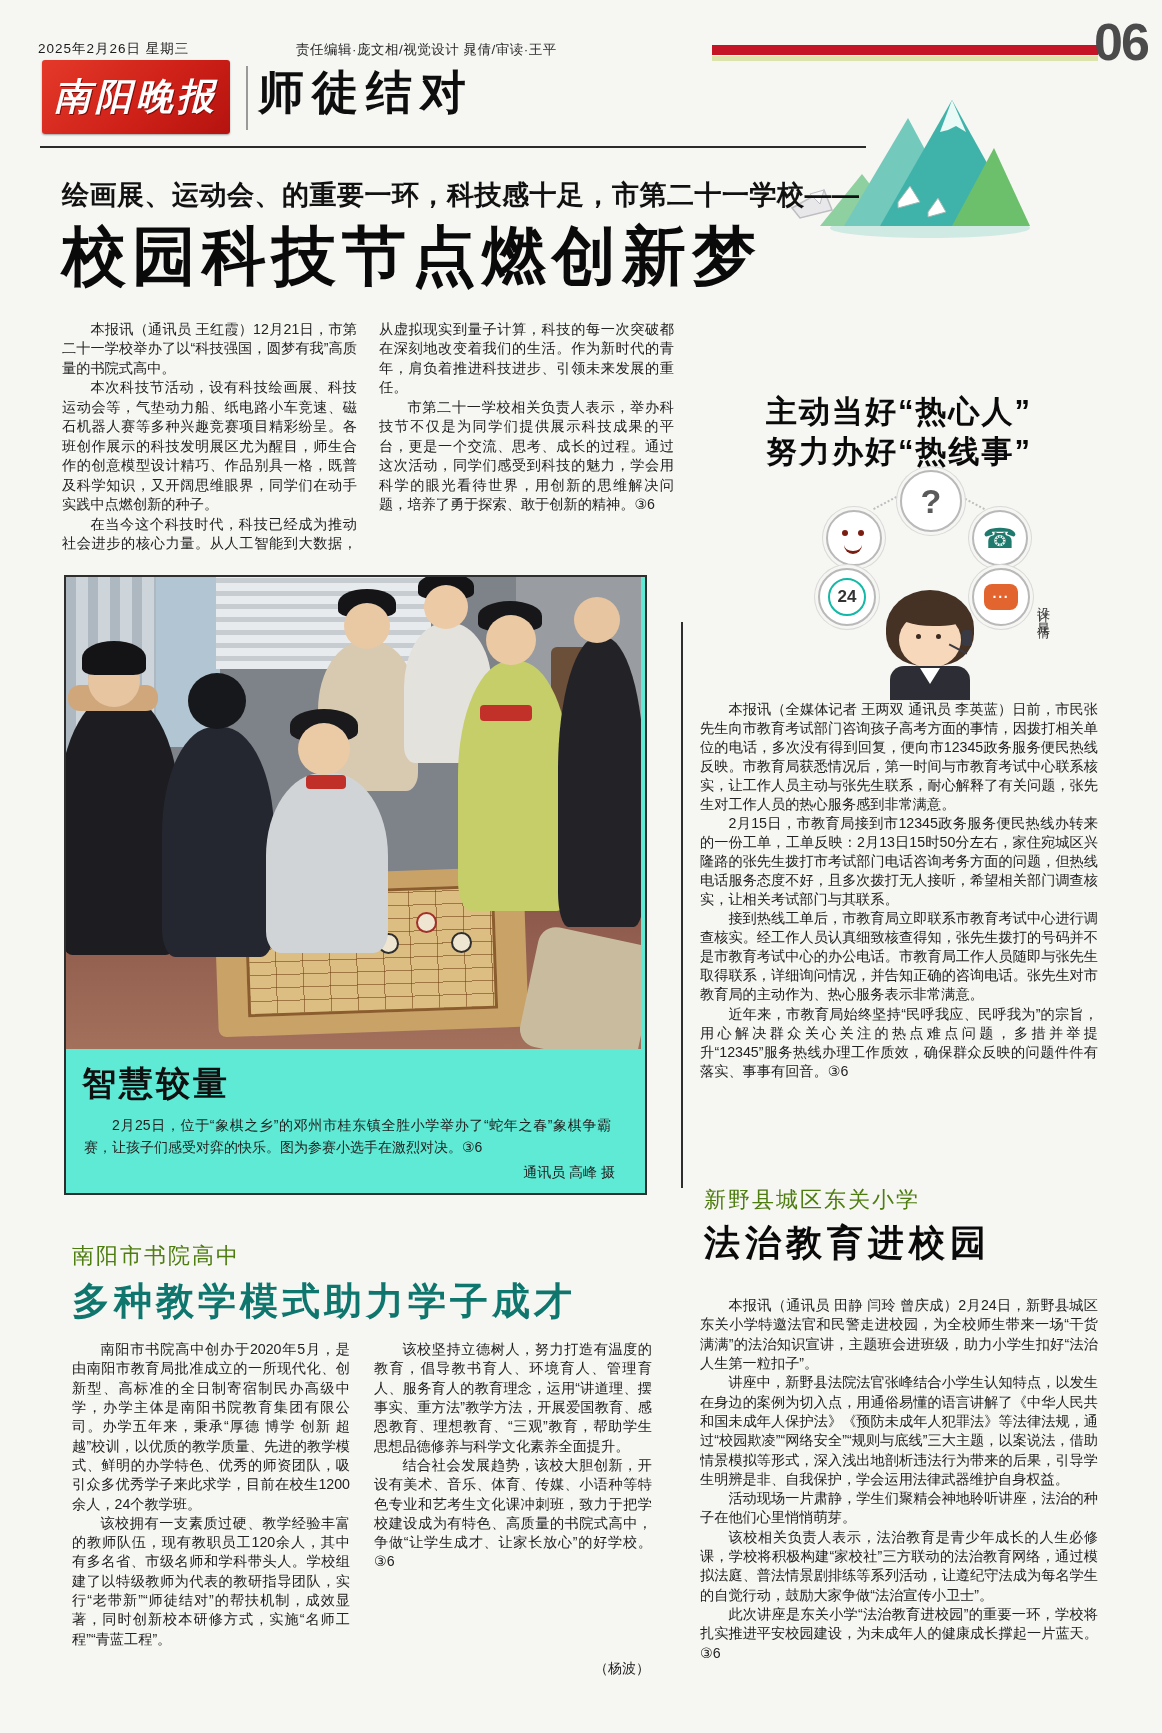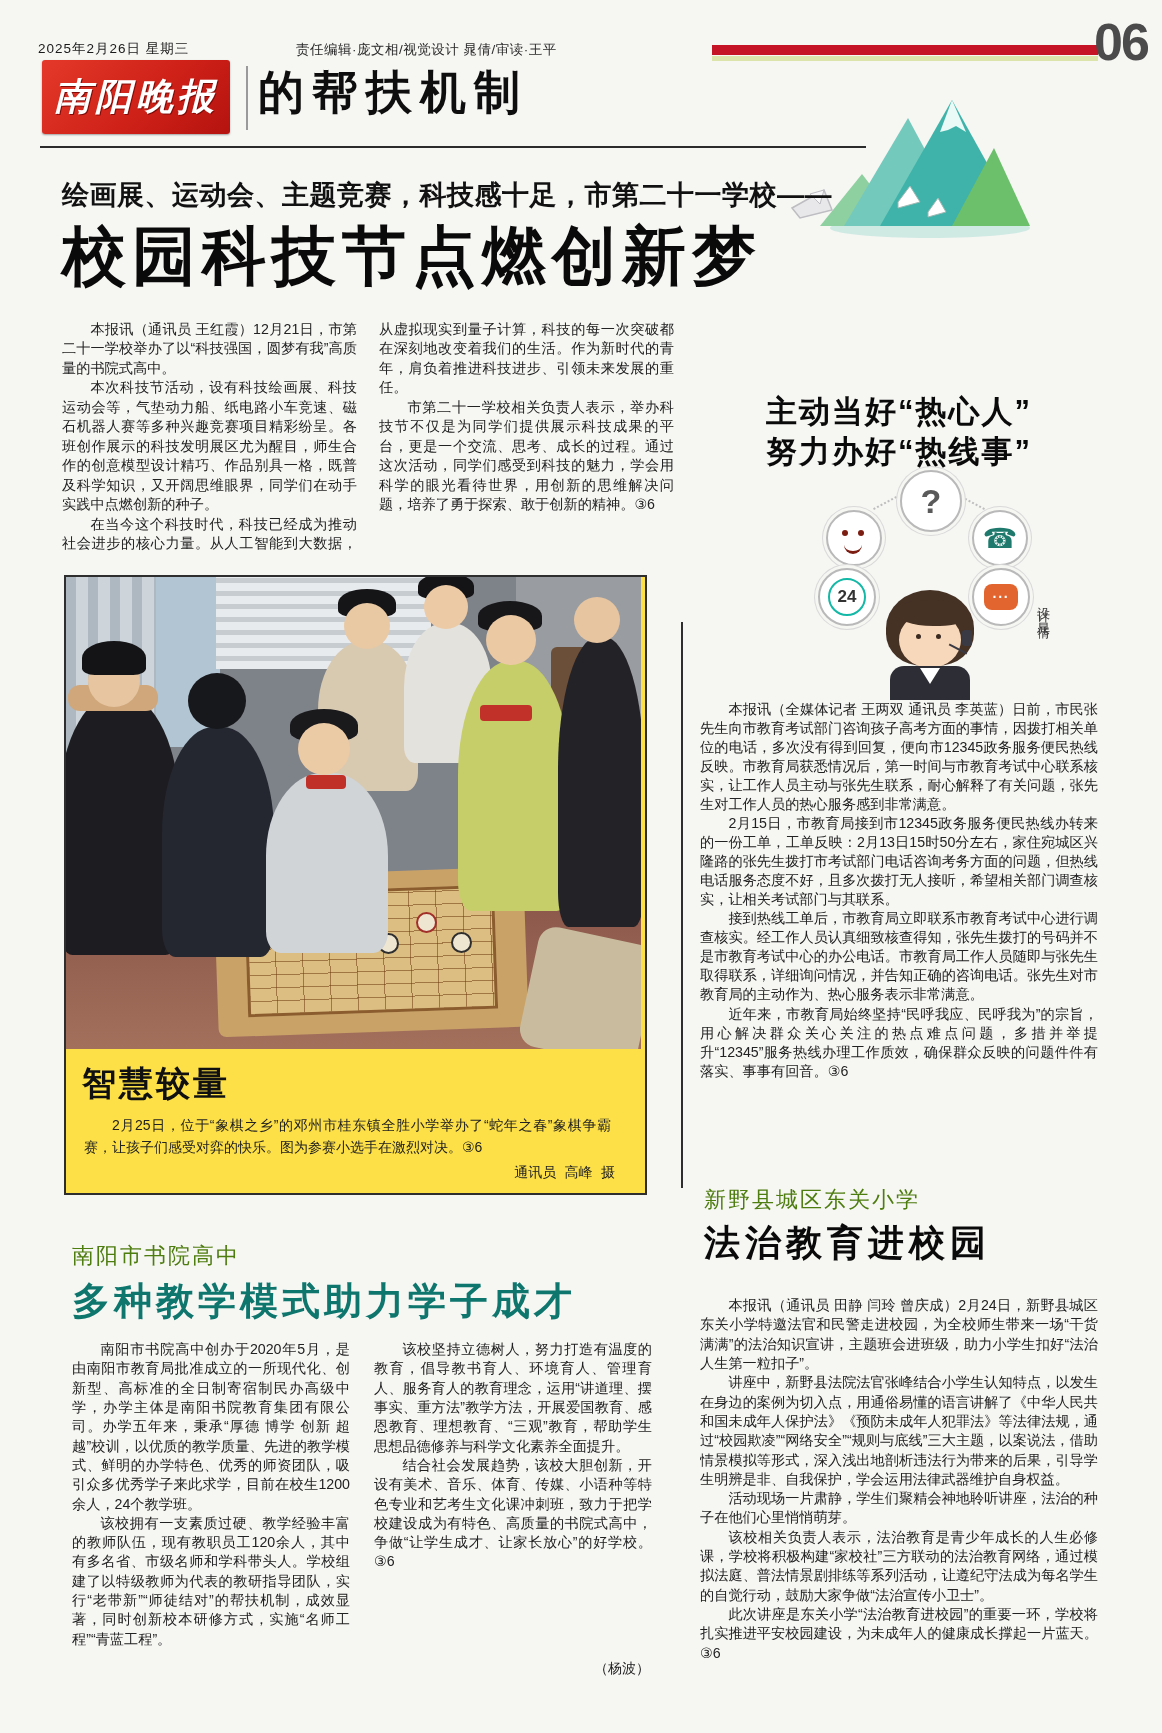--- a/index.html
+++ b/index.html
@@ -21,21 +21,21 @@
   .header-rule{position:absolute;left:40px;top:146px;width:826px;height:2px;background:#2b2b2b;}
   .mountain-art{position:absolute;left:780px;top:90px;width:250px;height:152px;}
   
   .a1{position:absolute;left:62px;top:178px;width:812px;}
   .a1-kicker{font-size:27px;font-weight:700;color:#111;letter-spacing:.5px;line-height:34px;}
   .a1-headline{margin-top:8px;font-size:64px;font-weight:900;color:#0a0a0a;letter-spacing:6px;line-height:72px;}
   .a1-body{margin-top:28px;width:612px;height:234px;column-count:2;column-gap:22px;column-fill:auto;
      overflow:hidden;font-size:14.2px;line-height:1.37;text-align:justify;color:#222;}
   .a1-body p,.body p{margin:0;text-indent:2em;}
   
-  .photo-block{position:absolute;left:64px;top:575px;width:579px;height:616px;border:2px solid #2e2e2e;background:#fde047;}
+  .photo-block{position:absolute;left:64px;top:575px;width:579px;height:616px;border:2px solid #2e2e2e;background:#5eead4;}
   .photo-art{position:relative;width:575px;height:472px;overflow:hidden;background:#7e8289;}
   .photo-art div{position:absolute;}
   .ph-curtain{left:0;top:0;width:92px;height:310px;background:repeating-linear-gradient(90deg,#aeb8c0 0 10px,#cdd5da 10px 22px);}
   .ph-blinds{left:150px;top:0;width:215px;height:92px;background:repeating-linear-gradient(0deg,#e8ebee 0 8px,#c7ccd1 8px 13px);}
   .ph-window{left:90px;top:0;width:64px;height:170px;background:#b2c5d3;}
   .ph-wall-r{right:0;top:0;width:125px;height:150px;background:#999da1;}
   .ph-chair{right:38px;top:70px;width:52px;height:70px;background:#6c4f39;border-radius:6px;}
   .ph-floor{left:0;bottom:0;width:100%;height:150px;background:linear-gradient(180deg,#8a574a,#a3705c);}
   .ph-table{left:150px;top:295px;width:310px;height:160px;background:#c9a268;border-radius:8px;transform:rotate(-2deg);}
   .ph-board{left:180px;top:312px;width:244px;height:118px;background:#dcbd82;transform:rotate(-2deg);
@@ -66,21 +66,21 @@
   .f5hair{left:352px;top:-4px;width:56px;height:26px;background:#141416;border-radius:50% 50% 25% 25%;}
   .f6{left:392px;top:84px;width:112px;height:250px;background:#c6ce69;}
   .f6h{left:420px;top:38px;width:50px;height:50px;background:#ebc9a3;}
   .f6hair{left:412px;top:24px;width:64px;height:30px;background:#17171a;border-radius:50% 50% 25% 25%;}
   .f6scarf{left:414px;top:128px;width:52px;height:16px;background:#c2302a;border-radius:4px;}
   .f7{left:492px;top:60px;width:86px;height:290px;background:#232227;}
   .f7h{left:508px;top:20px;width:46px;height:46px;background:#e7c5a0;}
   .f8{left:462px;bottom:-8px;width:120px;height:122px;background:#c9bc9e;border-radius:18px;transform:rotate(12deg);}
   .caption-title{margin:12px 0 4px 16px;font-size:34px;font-weight:900;color:#101010;letter-spacing:3px;}
   .caption-text{margin:8px 34px 0 18px;font-size:14px;line-height:1.55;text-align:justify;text-indent:2em;color:#222;}
-  .caption-credit{margin:6px 30px 0 0;text-align:right;font-size:14px;color:#222;font-family:Liberation Mono, monospace;}
+  .caption-credit{margin:6px 30px 0 0;text-align:right;font-size:14px;color:#222;}
   
   .a3{position:absolute;left:72px;top:1242px;width:580px;}
   .kicker-sm{font-size:22px;font-weight:500;color:#4d7c0f;letter-spacing:2px;line-height:28px;}
   .a3-headline{margin-top:8px;font-size:38px;font-weight:900;color:#0f766e;letter-spacing:4px;line-height:46px;}
   .a3-body{position:relative;margin-top:16px;width:580px;height:338px;column-count:2;column-gap:24px;column-fill:auto;
      overflow:hidden;font-size:14.2px;line-height:1.36;text-align:justify;color:#222;}
   .a3-credit{position:absolute;right:2px;bottom:0;font-size:14px;color:#222;background:transparent;}
   
   .v-divider{position:absolute;left:681px;top:622px;width:2px;height:566px;background:#2e2e2e;}
   .a2-headline{position:absolute;left:700px;top:392px;width:398px;text-align:center;
@@ -131,38 +131,38 @@
   <div class="date-line">2025年2月26日  星期三</div>
   <div class="editor-line">责任编辑·庞文相/视觉设计 晁倩/审读·王平</div>
   <div class="red-bar"></div>
   <div class="olive-bar"></div>
   <div class="page-number">06</div>
 
   <div class="masthead-logo">
     <span>南阳晚报</span>
   </div>
   <div class="masthead-divider"></div>
-  <div class="section-title">的帮扶机制</div>
+  <div class="section-title">师徒结对</div>
   <div class="header-rule"></div>
 
   <svg class="mountain-art" viewBox="0 0 250 152">
     <ellipse cx="150" cy="138" rx="100" ry="10" fill="#cfe9e3"></ellipse>
     <polygon points="40,136 82,84 122,136" fill="#8fd0a0"></polygon>
     <polygon points="64,136 128,28 186,136" fill="#74c9bd"></polygon>
     <polygon points="100,136 172,10 242,136" fill="#3fb3a9"></polygon>
     <polygon points="160,42 172,10 186,42 176,36 168,40" fill="#eafaf7"></polygon>
     <polygon points="172,136 214,58 250,136" fill="#6cc06c"></polygon>
     <polygon points="12,118 44,100 52,120 20,128" fill="#e8e8ea" stroke="#bdbdc2" stroke-width="1.5"></polygon>
     <polygon points="30,104 44,100 40,114" fill="#f8f8f9" stroke="#bdbdc2" stroke-width="1"></polygon>
     <polygon points="118,112 130,96 140,112 118,118" fill="#ffffff" stroke="#9fb9b4" stroke-width="1"></polygon>
     <polygon points="148,122 158,108 166,122 148,127" fill="#ffffff" stroke="#9fb9b4" stroke-width="1"></polygon>
   </svg>
 
   <div class="a1">
-    <div class="a1-kicker">绘画展、运动会、主题竞赛，科技感十足，市第二十一学校——</div>
+    <div class="a1-kicker">绘画展、运动会、的重要一环，科技感十足，市第二十一学校——</div>
     <div class="a1-headline">校园科技节点燃创新梦</div>
     <div class="a1-body body">
       <p>本报讯（通讯员 王红霞）12月21日，市第二十一学校举办了以“科技强国，圆梦有我”高质量的书院式高中。</p>
       <p>本次科技节活动，设有科技绘画展、科技运动会等，气垫动力船、纸电路小车竞速、磁石机器人赛等多种兴趣竞赛项目精彩纷呈。各班创作展示的科技发明展区尤为醒目，师生合作的创意模型设计精巧、作品别具一格，既普及科学知识，又开阔思维眼界，同学们在动手实践中点燃创新的种子。</p>
       <p>在当今这个科技时代，科技已经成为推动社会进步的核心力量。从人工智能到大数据，从虚拟现实到量子计算，科技的每一次突破都在深刻地改变着我们的生活。作为新时代的青年，肩负着推进科技进步、引领未来发展的重任。</p>
       <p>市第二十一学校相关负责人表示，举办科技节不仅是为同学们提供展示科技成果的平台，更是一个交流、思考、成长的过程。通过这次活动，同学们感受到科技的魅力，学会用科学的眼光看待世界，用创新的思维解决问题，培养了勇于探索、敢于创新的精神。③6</p>
     </div>
   </div>
 
   <div class="photo-block">

